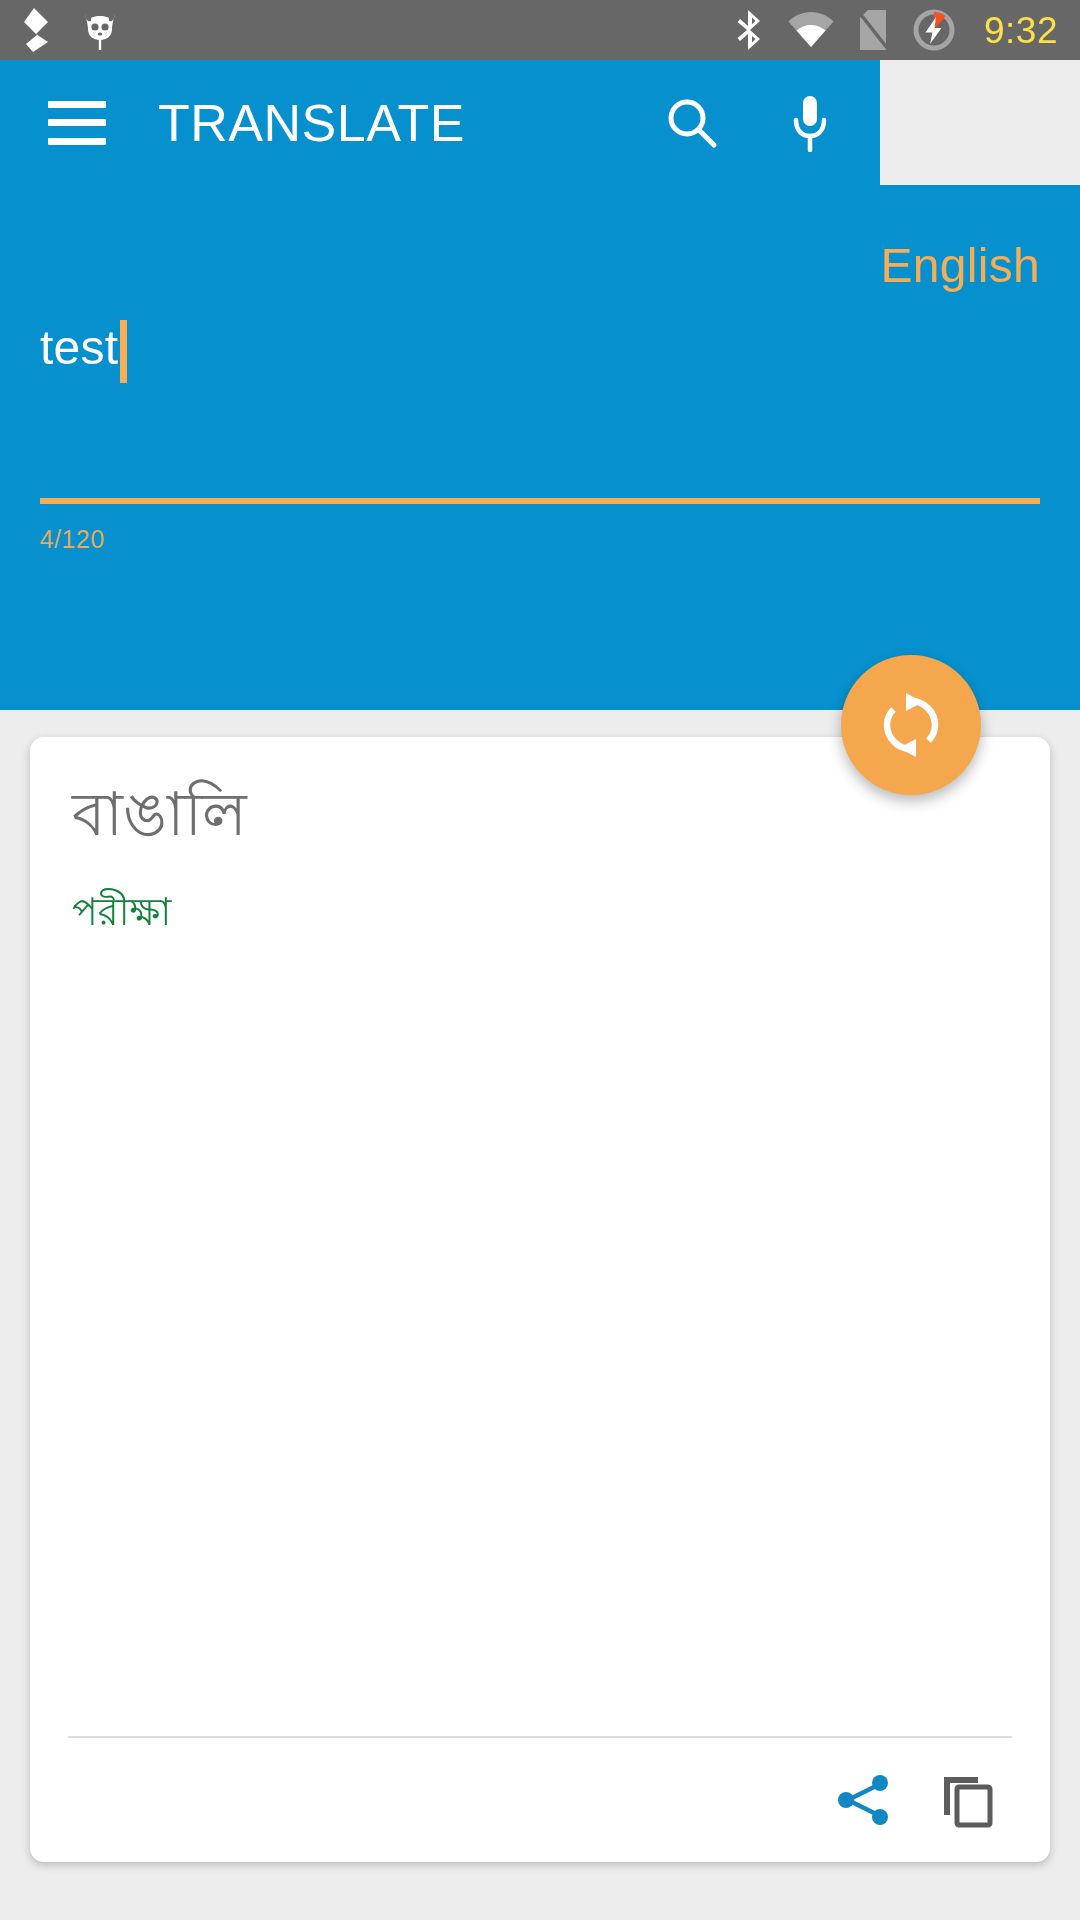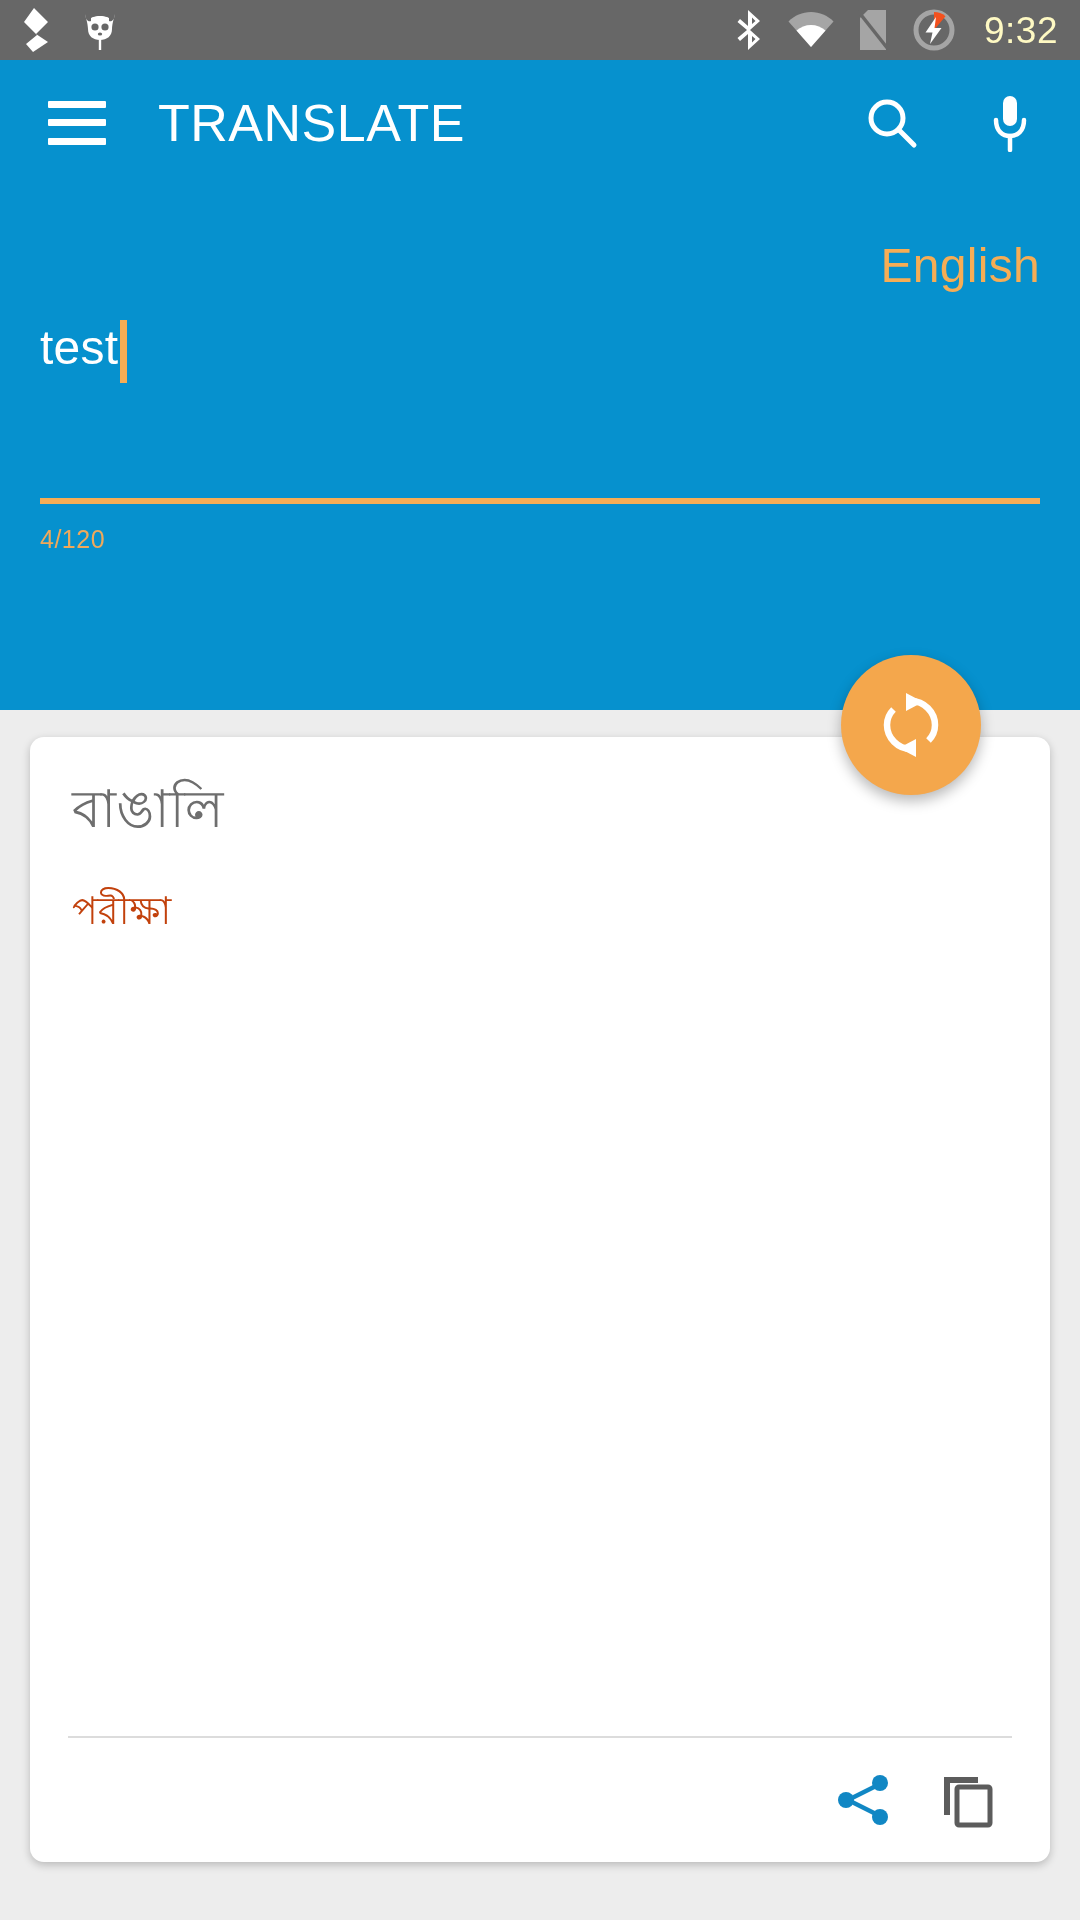--- a/index.html
+++ b/index.html
@@ -33,33 +33,33 @@
   }
   .status-left { display:flex; align-items:center; gap:26px; }
   .status-right {
     margin-left:auto;
     display:flex;
     align-items:center;
     gap:22px;
   }
   .status-icon { display:block; }
   #status-clock {
-    color:#fef9c3;
+    color:#fde047;
     font-size:37px;
     font-weight:400;
     letter-spacing:0.5px;
     line-height:1;
     margin-left:6px;
   }
 
   
   #app-bar {
     position:absolute;
     top:60px; left:0;
-    width:1080px;
+    width:880px;
     height:125px;
     background:#0691ce;
     display:flex;
     align-items:center;
     padding:0 48px;
   }
   #hamburger-button {
     width:58px; height:44px;
     display:flex; flex-direction:column;
     justify-content:space-between;
@@ -180,28 +180,28 @@
     overflow:hidden;
     z-index:10;
   }
   #result-body {
     flex:1 1 auto;
     padding:40px 42px 0 42px;
     min-height:0;
   }
   #target-language {
     color:#6e6e6e;
-    font-size:52px;
+    font-size:60px;
     font-weight:400;
     line-height:1.25;
     letter-spacing:0.3px;
   }
   #translated-text {
-    margin-top:45px;
-    color:#c2410c;
+    margin-top:36px;
+    color:#15803d;
     font-size:38px;
     font-weight:400;
     line-height:1.3;
   }
   #result-divider {
     height:2px;
     background:#dcdcdc;
     margin:0 38px;
     flex:none;
   }

